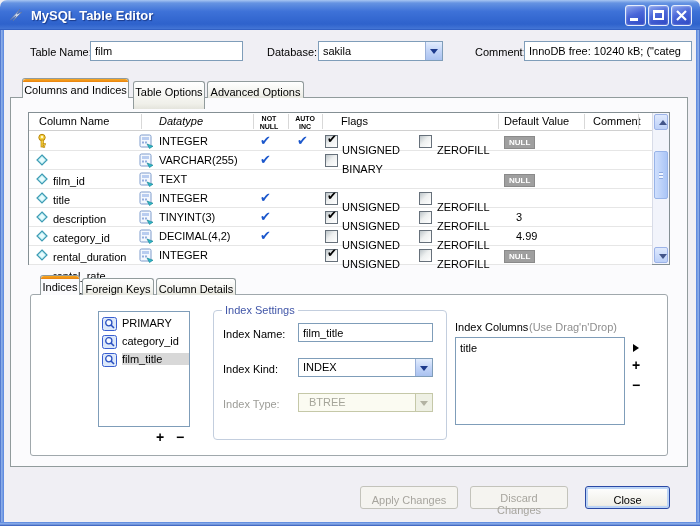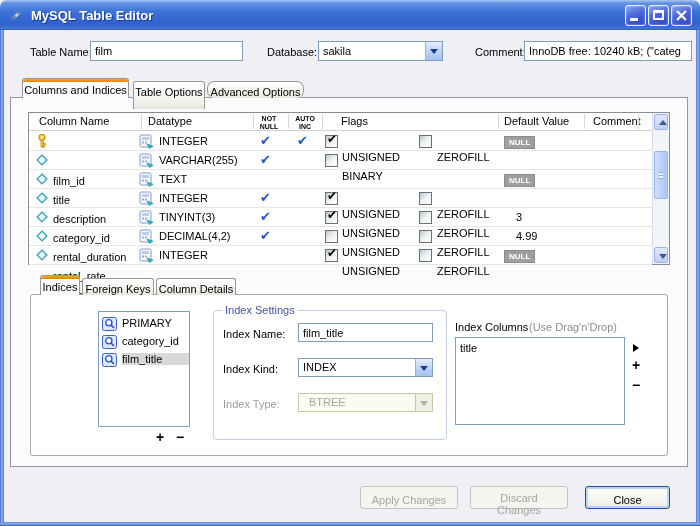--- a/index.html
+++ b/index.html
@@ -59,21 +59,21 @@
   .grows{position:absolute;left:0;top:19px;right:17px;bottom:0;}
   .grow{position:relative;height:19px;border-bottom:1px solid #e6e6e6;}
   .grow .cname{position:absolute;left:24px;top:3px;font-size:11px;margin-top:40px;}
   .grow .cdt{position:absolute;left:130px;top:3px;font-size:11px;}
   .grow .icon1{position:absolute;left:5px;top:1px;}
   .grow .icon2{position:absolute;left:110px;top:2px;}
   .bluecheck{position:absolute;top:1px;font-size:13px;font-weight:bold;color:#1b57cc;}
   .chk{position:absolute;top:3px;width:13px;height:13px;border:1px solid #66707a;
        background:linear-gradient(135deg,#bcc4c8,#eef0f0 45%,#ffffff);}
   .chk .mark{position:absolute;left:1px;top:-4px;font-size:12px;font-weight:900;color:#000;}
-  .flaglbl{position:absolute;top:19px;font-size:11px;}
+  .flaglbl{position:absolute;top:12px;font-size:11px;}
   .nullbadge{position:absolute;top:4px;background:#9f9f9f;color:#fff;font-size:8px;font-weight:bold;
        padding:1px 4px;border:1px solid #8a8a8a;}
   .defval{position:absolute;top:3px;font-size:11px;}
   
   .vscroll{position:absolute;right:0;top:0;bottom:0;width:17px;background:#f2f4fb;border-left:1px solid #d8dce8;}
   .sbtn{position:absolute;left:1px;right:1px;height:16px;border-radius:2px;border:1px solid #9cb3e8;
         background:linear-gradient(180deg,#dfe9fd,#bcd0f8);}
   .sbtn::after{content:"";position:absolute;left:4px;border-left:4px solid transparent;border-right:4px solid transparent;}
   .sbtn.up{top:1px;} .sbtn.up::after{top:5px;border-bottom:5px solid #43568a;}
   .sbtn.down{bottom:1px;} .sbtn.down::after{top:6px;border-top:5px solid #43568a;}
@@ -139,30 +139,30 @@
   <span class="lbl" style="left:475px;top:46px;">Comment:</span>
   <input class="txt" style="left: 524px; top: 41px; width: 168px;" value="InnoDB free: 10240 kB; (&quot;categ">
 
   <div id="main-tabs">
       <div class="tab active" style="left: 22px; top: 78px; width: 107px; height: 20px;">
         <span>Columns and Indices</span>
       </div>
       <div class="tab" style="left: 133px; top: 81px; width: 72px; height: 28px;">
         <span>Table Options</span>
       </div>
-      <div class="tab" style="left: 207px; top: 81px; width: 97px; height: 17px; border-radius: 7px;">
+      <div class="tab" style="left: 207px; top: 81px; width: 97px; height: 17px;">
         <span>Advanced Options</span>
       </div>
     </div>
   <div class="tabpage"></div>
 
   <div class="grid">
     <div class="ghead">
       <span class="h" style="left:10px;">Column Name</span>
-      <span class="h" style="left:119px;">Datatype</span>
+      <span class="h" style="left:130px;font-style:italic;">Datatype</span>
       <span class="h2" style="left:225px;width:30px;"><span>NOT</span><br><span>NULL</span></span>
       <span class="h2" style="left:262px;width:28px;"><span>AUTO</span><br><span>INC</span></span>
       <span class="h" style="left:312px;">Flags</span>
       <span class="h" style="left:475px;">Default Value</span>
       <span class="h" style="left:564px;">Comment</span>
       <span class="gdiv" style="left:112px;"></span>
         <span class="gdiv" style="left:224px;"></span>
       <span class="gdiv" style="left:259px;"></span>
         <span class="gdiv" style="left:293px;"></span>
       <span class="gdiv" style="left:469px;"></span>

